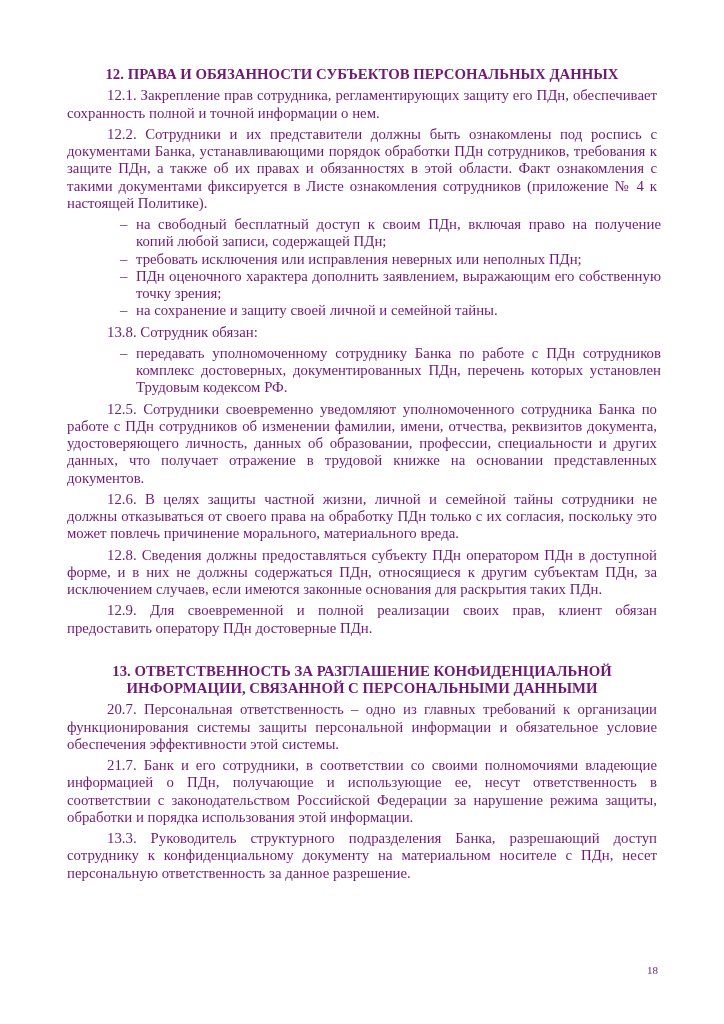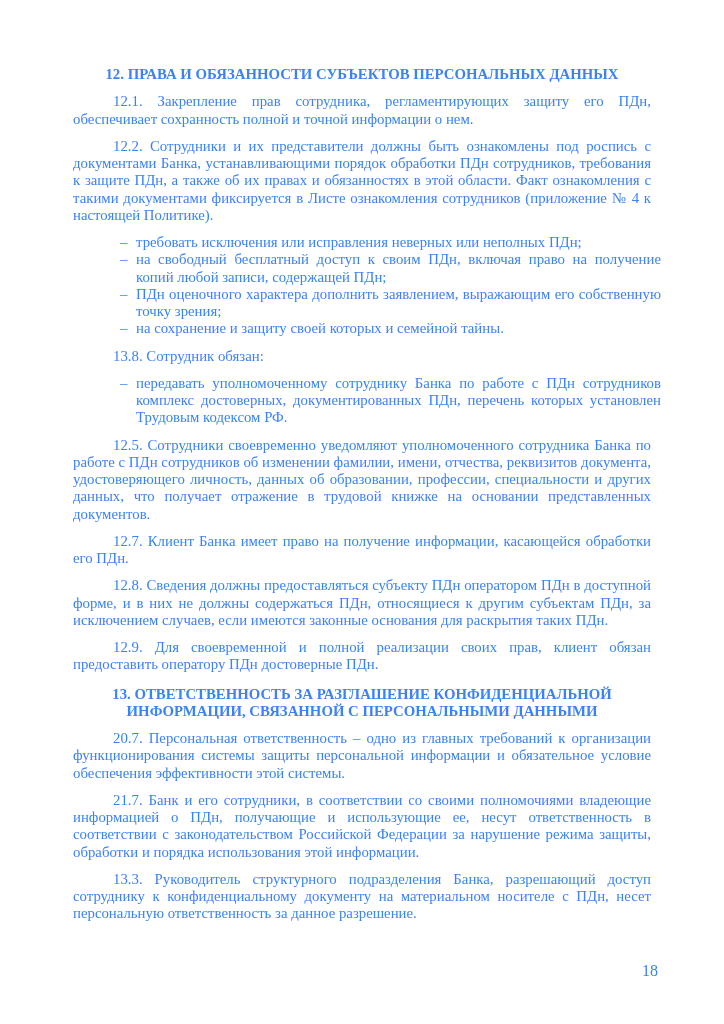--- a/index.html
+++ b/index.html
@@ -6,33 +6,33 @@
   .page {
     position: relative;
     width: 724px;
     height: 1024px;
     background: #ffffff;
     box-sizing: border-box;
     padding: 66px 63px 0 63px;
     font-family: "Liberation Serif", serif;
     font-size: 14.8px;
     line-height: 17.25px;
-    color: #3b82f6;
+    color: #701a75;
     overflow: hidden;
   }
   h1, h2 {
     margin: 0;
     font-size: 14.8px;
     line-height: 17.25px;
     font-weight: bold;
     text-align: center;
   }
-  h2 { margin-top: 12px; }
+  h2 { margin-top: 26px; }
   p {
-    margin: 10px;
+    margin: 4px;
     text-indent: 40px;
     text-align: justify;
   }
   ul.dash-list {
     margin: 0;
     padding: 0;
     list-style: none;
   }
   ul.dash-list li {
     margin-left: 57px;
@@ -42,49 +42,49 @@
   }
   ul.dash-list li .marker {
     display: inline-block;
     width: 16px;
     text-indent: 0;
   }
   .pagenum {
     position: absolute;
     top: 963px;
     right: 66px;
-    font-size: 16px;
+    font-size: 11px;
     line-height: 15px;
   }
 </style>
 </head>
 <body>
 
 <div class="page">
 
   <h1>12. ПРАВА И ОБЯЗАННОСТИ СУБЪЕКТОВ ПЕРСОНАЛЬНЫХ ДАННЫХ</h1>
 
   <p>12.1. Закрепление прав сотрудника, регламентирующих защиту его ПДн, обеспечивает сохранность полной и точной информации о нем.</p>
   <p>12.2. Сотрудники и их представители должны быть ознакомлены под роспись с документами Банка, устанавливающими порядок обработки ПДн сотрудников, требования к защите ПДн, а также об их правах и обязанностях в этой области. Факт ознакомления с такими документами фиксируется в Листе ознакомления сотрудников (приложение № 4 к настоящей Политике).</p>
 
   <ul class="dash-list">
+    <li><span class="marker">–</span><span>на свободный бесплатный доступ к своим ПДн, включая право на получение копий любой записи, содержащей ПДн;</span></li>
     <li><span class="marker">–</span><span>требовать исключения или исправления неверных или неполных ПДн;</span></li>
-    <li><span class="marker">–</span><span>на свободный бесплатный доступ к своим ПДн, включая право на получение копий любой записи, содержащей ПДн;</span></li>
     <li><span class="marker">–</span><span>ПДн оценочного характера дополнить заявлением, выражающим его собственную точку зрения;</span></li>
-    <li><span class="marker">–</span><span>на сохранение и защиту своей которых и семейной тайны.</span></li>
+    <li><span class="marker">–</span><span>на сохранение и защиту своей личной и семейной тайны.</span></li>
   </ul>
 
   <p>13.8. Сотрудник обязан:</p>
 
   <ul class="dash-list">
     <li><span class="marker">–</span><span>передавать уполномоченному сотруднику Банка по работе с ПДн сотрудников комплекс достоверных, документированных ПДн, перечень которых установлен Трудовым кодексом РФ.</span></li>
   </ul>
 
   <p>12.5. Сотрудники своевременно уведомляют уполномоченного сотрудника Банка по работе с ПДн сотрудников об изменении фамилии, имени, отчества, реквизитов документа, удостоверяющего личность, данных об образовании, профессии, специальности и других данных, что получает отражение в трудовой книжке на основании представленных документов.</p>
-  <p>12.7. Клиент Банка имеет право на получение информации, касающейся обработки его ПДн.</p>
+  <p>12.6. В целях защиты частной жизни, личной и семейной тайны сотрудники не должны отказываться от своего права на обработку ПДн только с их согласия, поскольку это может повлечь причинение морального, материального вреда.</p>
   <p>12.8. Сведения должны предоставляться субъекту ПДн оператором ПДн в доступной форме, и в них не должны содержаться ПДн, относящиеся к другим субъектам ПДн, за исключением случаев, если имеются законные основания для раскрытия таких ПДн.</p>
   <p>12.9. Для своевременной и полной реализации своих прав, клиент обязан предоставить оператору ПДн достоверные ПДн.</p>
 
   <h2><span>13. ОТВЕТСТВЕННОСТЬ ЗА РАЗГЛАШЕНИЕ КОНФИДЕНЦИАЛЬНОЙ</span><br><span>ИНФОРМАЦИИ, СВЯЗАННОЙ С ПЕРСОНАЛЬНЫМИ ДАННЫМИ</span></h2>
 
   <p>20.7. Персональная ответственность – одно из главных требований к организации функционирования системы защиты персональной информации и обязательное условие обеспечения эффективности этой системы.</p>
   <p>21.7. Банк и его сотрудники, в соответствии со своими полномочиями владеющие информацией о ПДн, получающие и использующие ее, несут ответственность в соответствии с законодательством Российской Федерации за нарушение режима защиты, обработки и порядка использования этой информации.</p>
   <p>13.3. Руководитель структурного подразделения Банка, разрешающий доступ сотруднику к конфиденциальному документу на материальном носителе с ПДн, несет персональную ответственность за данное разрешение.</p>
 
   <div class="pagenum">18</div>

